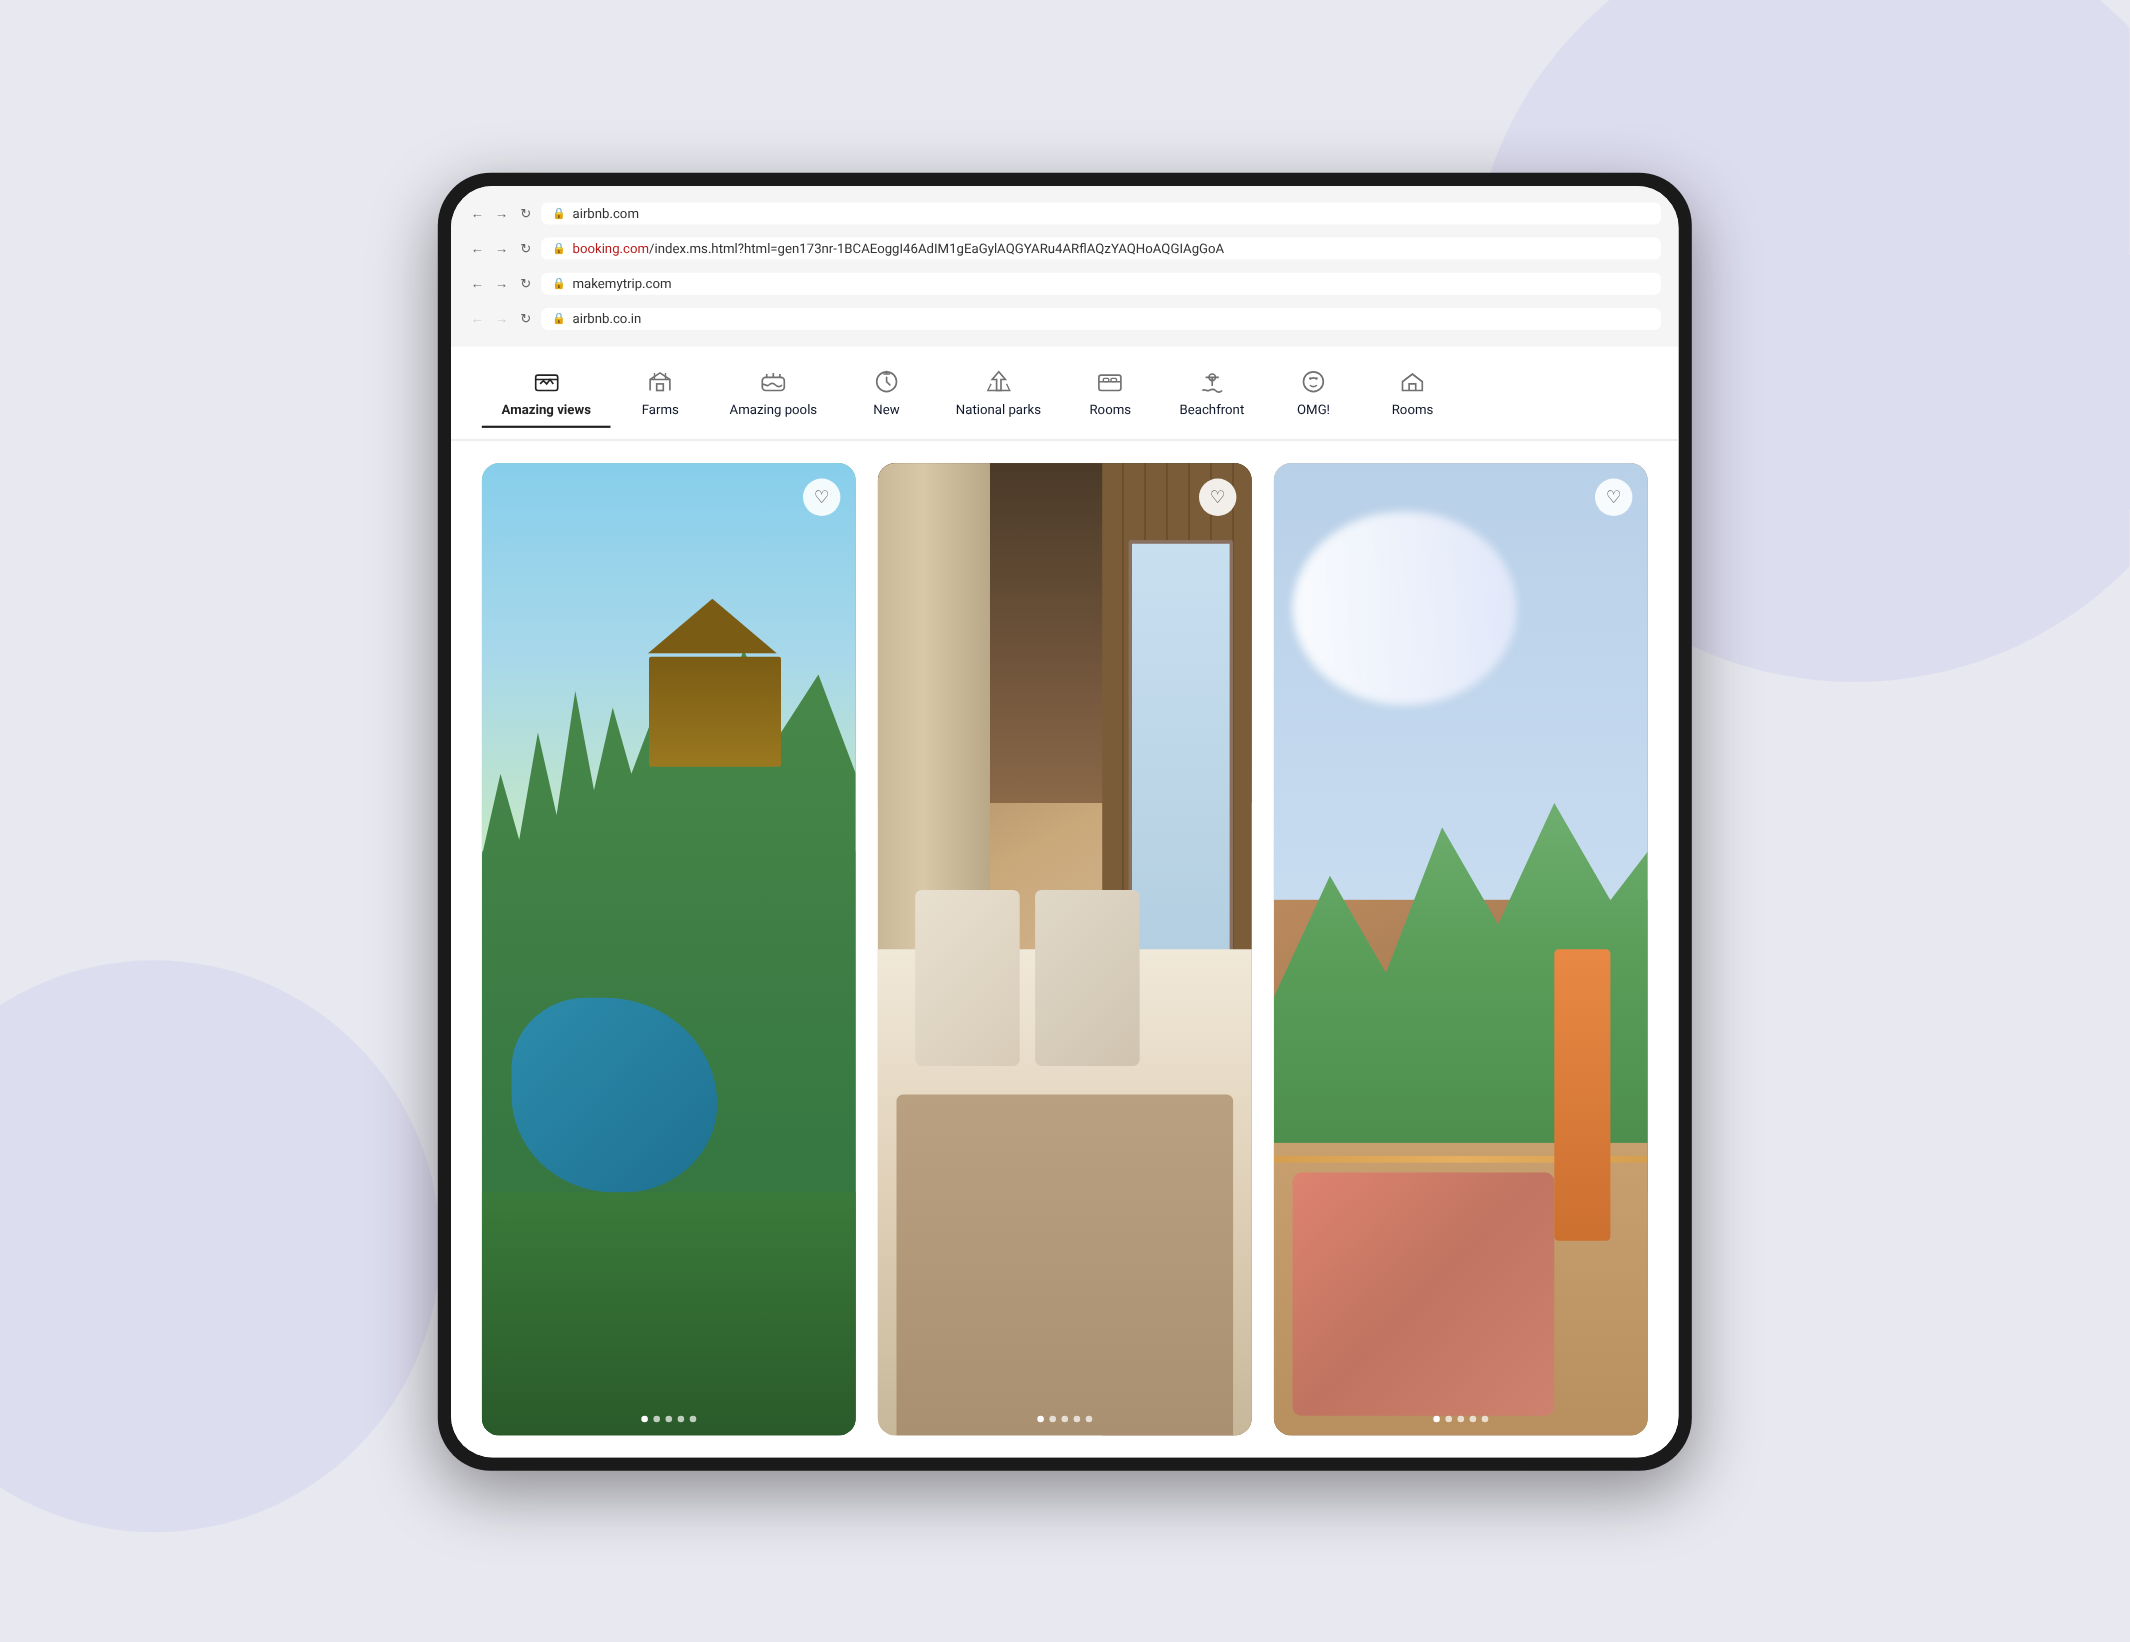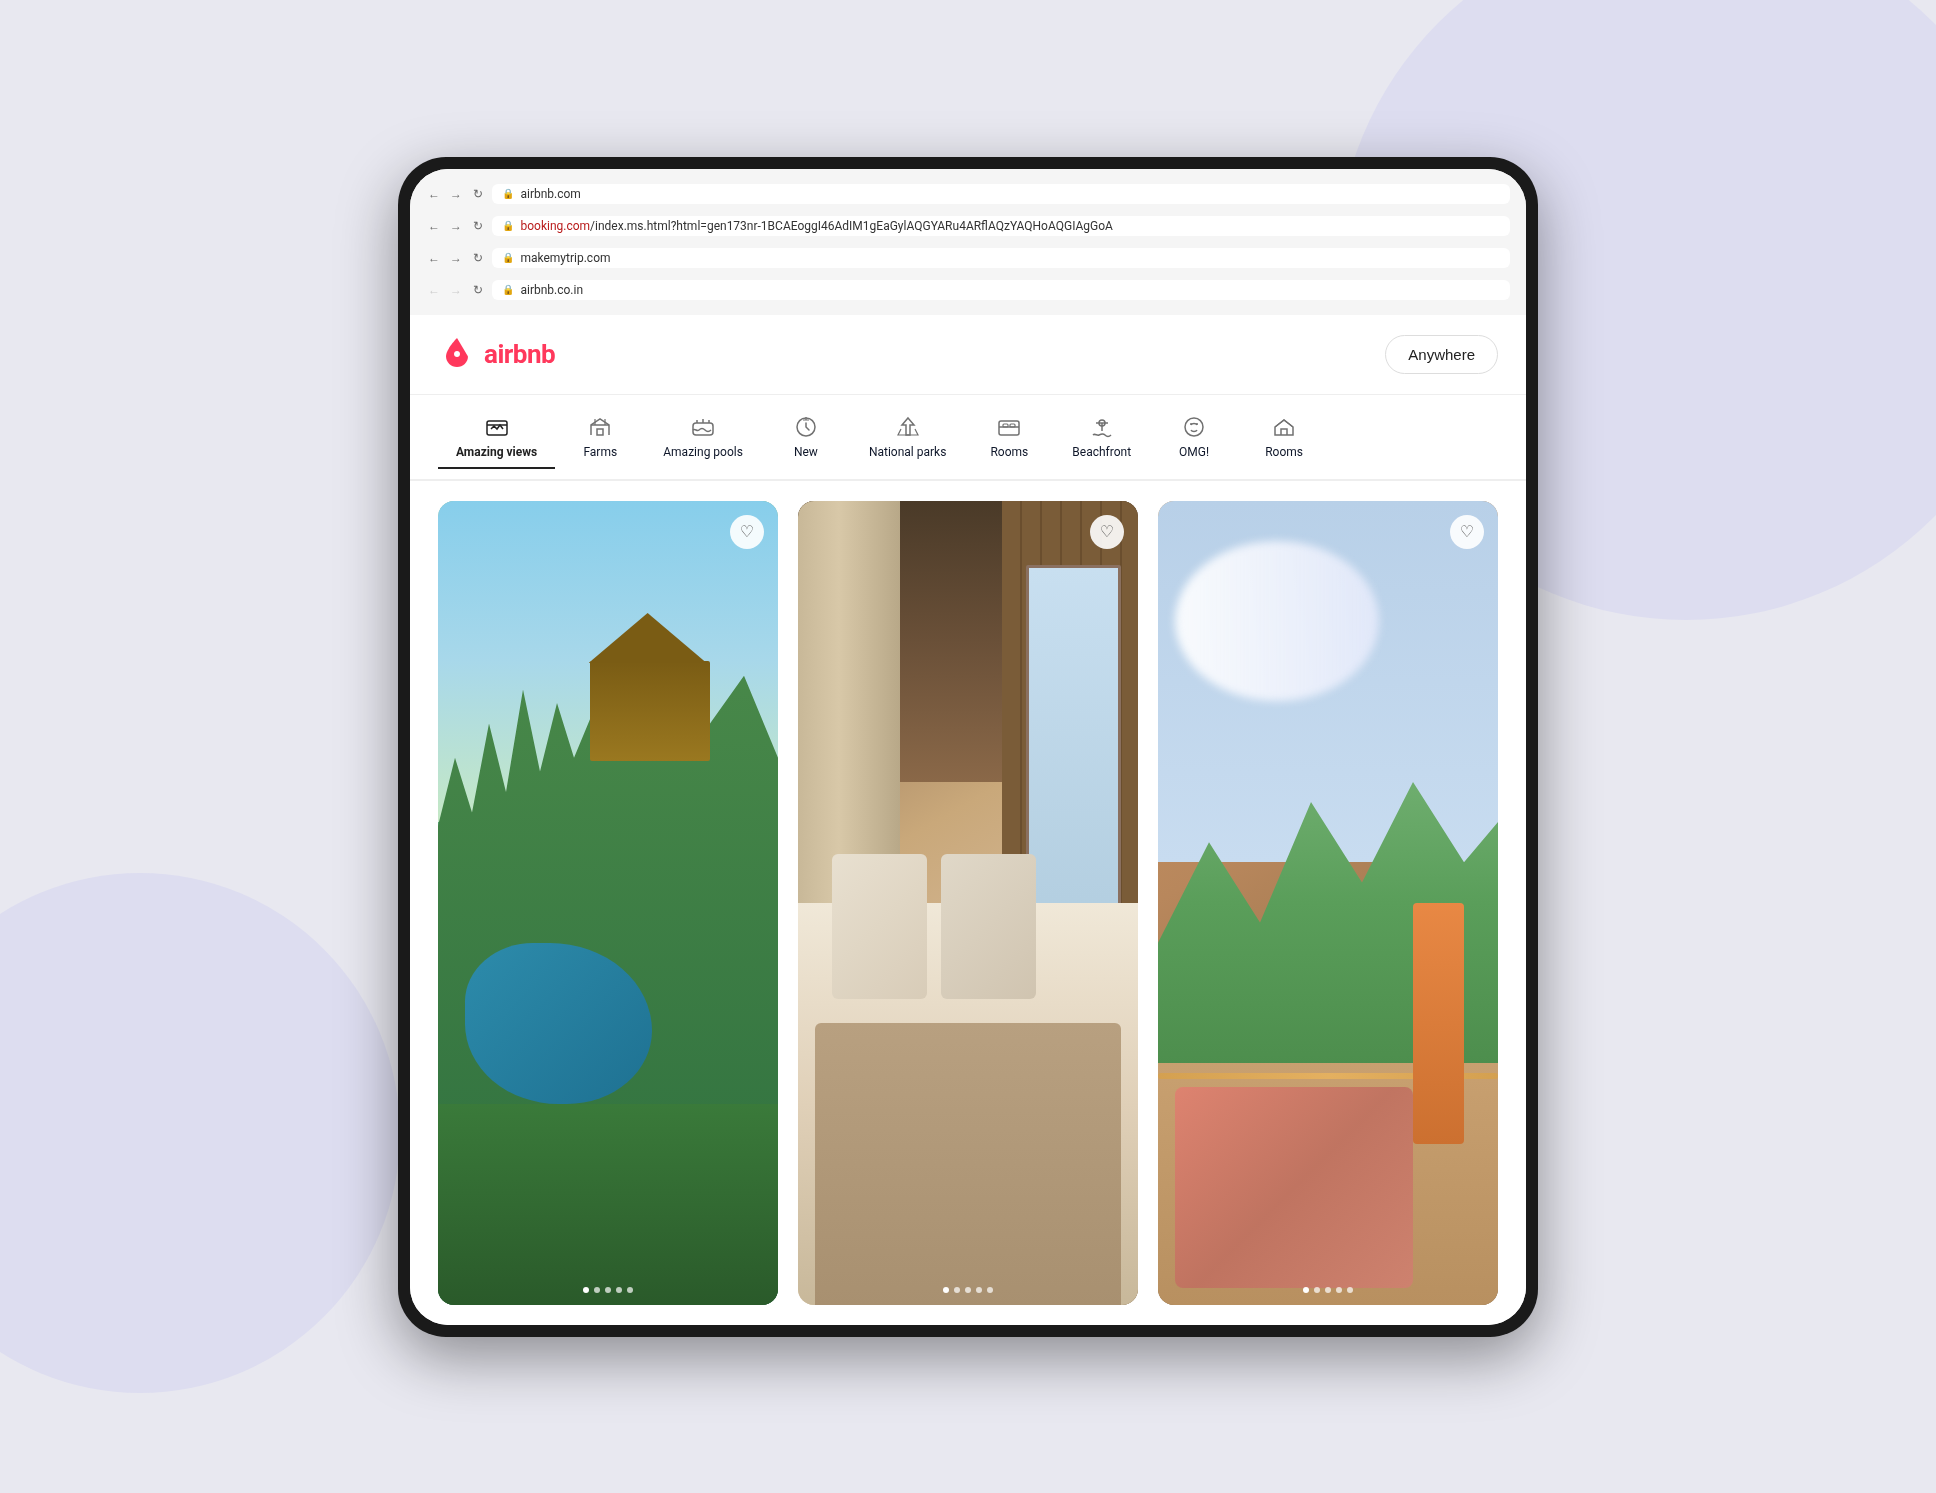--- a/index.html
+++ b/index.html
@@ -354,33 +354,20 @@
         <div class="address-bar white-bg">
           <span class="lock-icon">🔒</span>
           <span class="address-text">airbnb.co.in</span>
         </div>
       </div>
 
     </div>
 
     <div class="airbnb-content">
 
-      <div class="airbnb-header">
-        <div class="airbnb-logo">
-
-          <svg width="38" height="38" viewBox="0 0 38 38">
-            <path d="M19 3C19 3 8 14 8 21.5C8 27.3 13 32 19 32C25 32 30 27.3 30 21.5C30 14 19 3Z" fill="#FF385C"></path>
-            <path d="M19 22C17.3 22 16 20.7 16 19C16 17.3 17.3 16 19 16C20.7 16 22 17.3 22 19C22 20.7 20.7 22 19 22Z" fill="white"></path>
-          </svg>
-          <span class="airbnb-logo-text">airbnb</span>
-        </div>
-        <div class="header-search-area">
-          <button class="anywhere-btn">Anywhere</button>
-        </div>
-      </div>
 
       <div class="category-nav">
 
         <div class="category-item active">
           <svg class="cat-svg" viewBox="0 0 24 24" fill="none">
             <rect x="2" y="6" width="20" height="14" rx="2" stroke="#222" stroke-width="1.5" fill="none"></rect>
             <path d="M2 10h20" stroke="#222" stroke-width="1.5"></path>
             <path d="M6 14l3-3 3 3 3-4 3 4" stroke="#222" stroke-width="1.5" fill="none"></path>
           </svg>
           <span class="cat-label">Amazing views</span>

